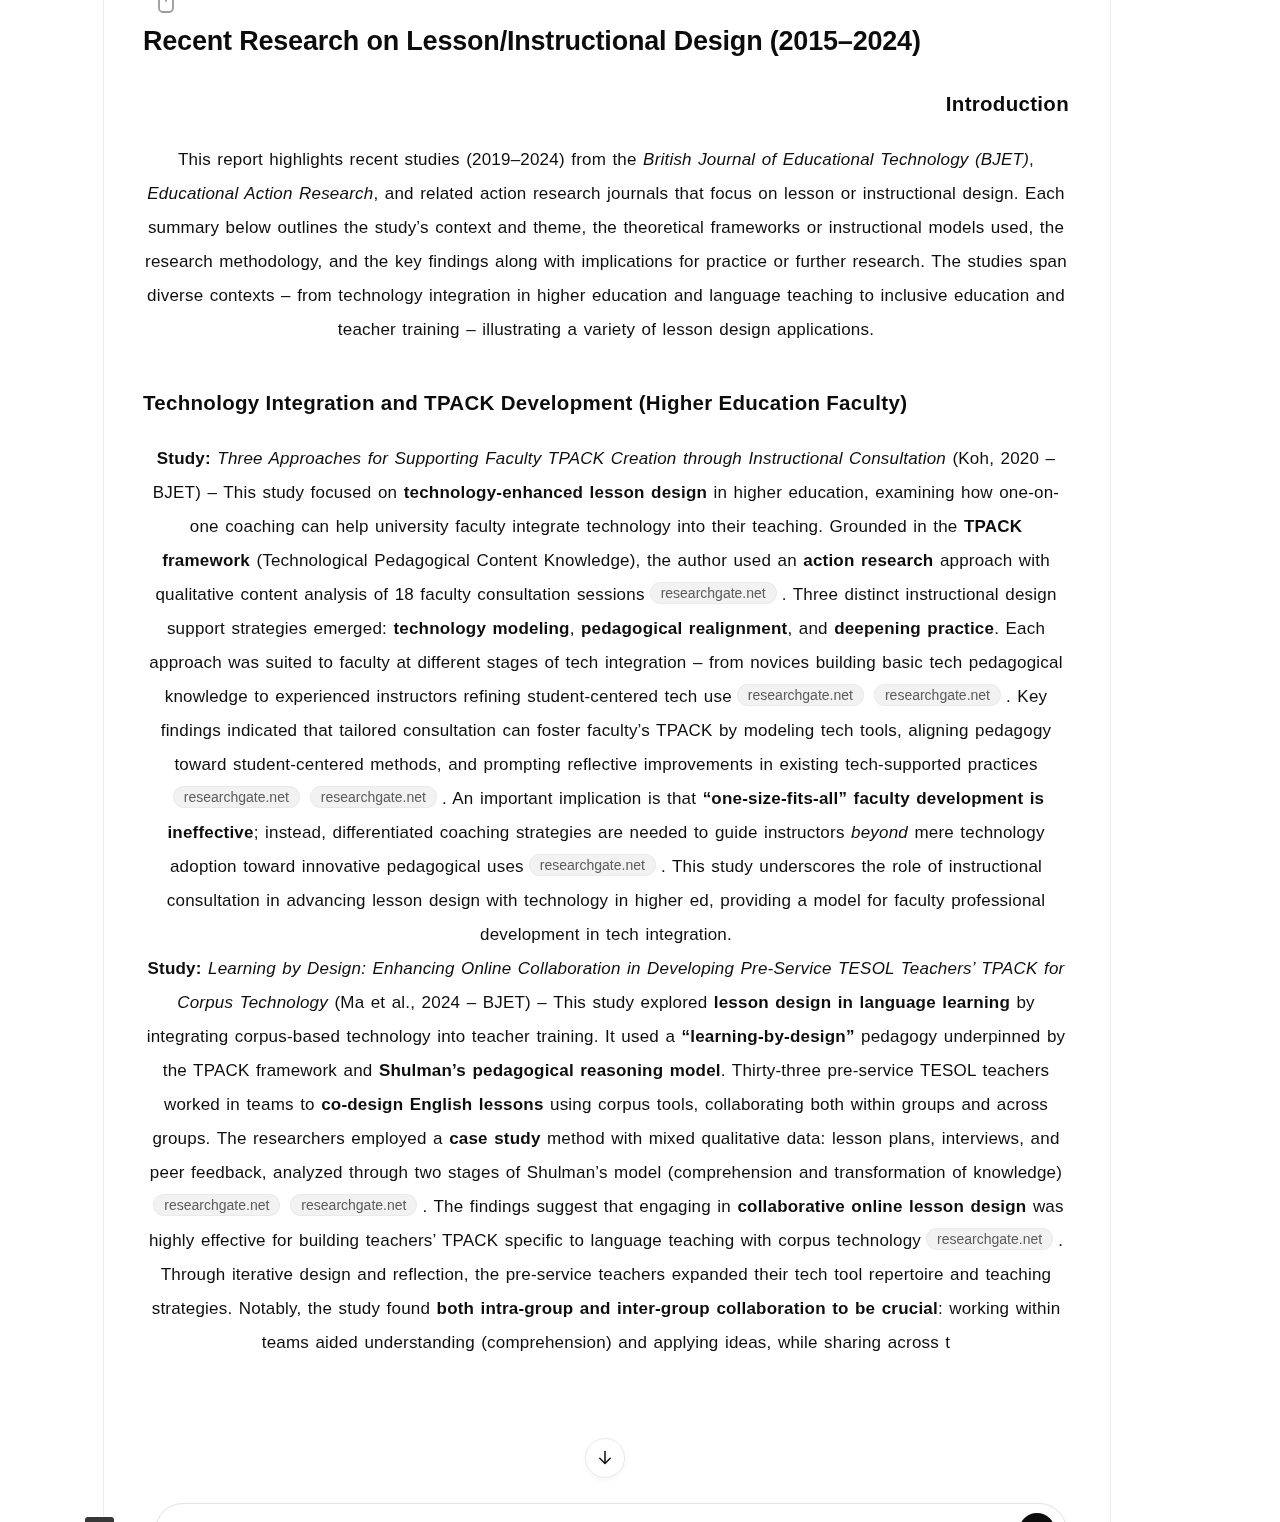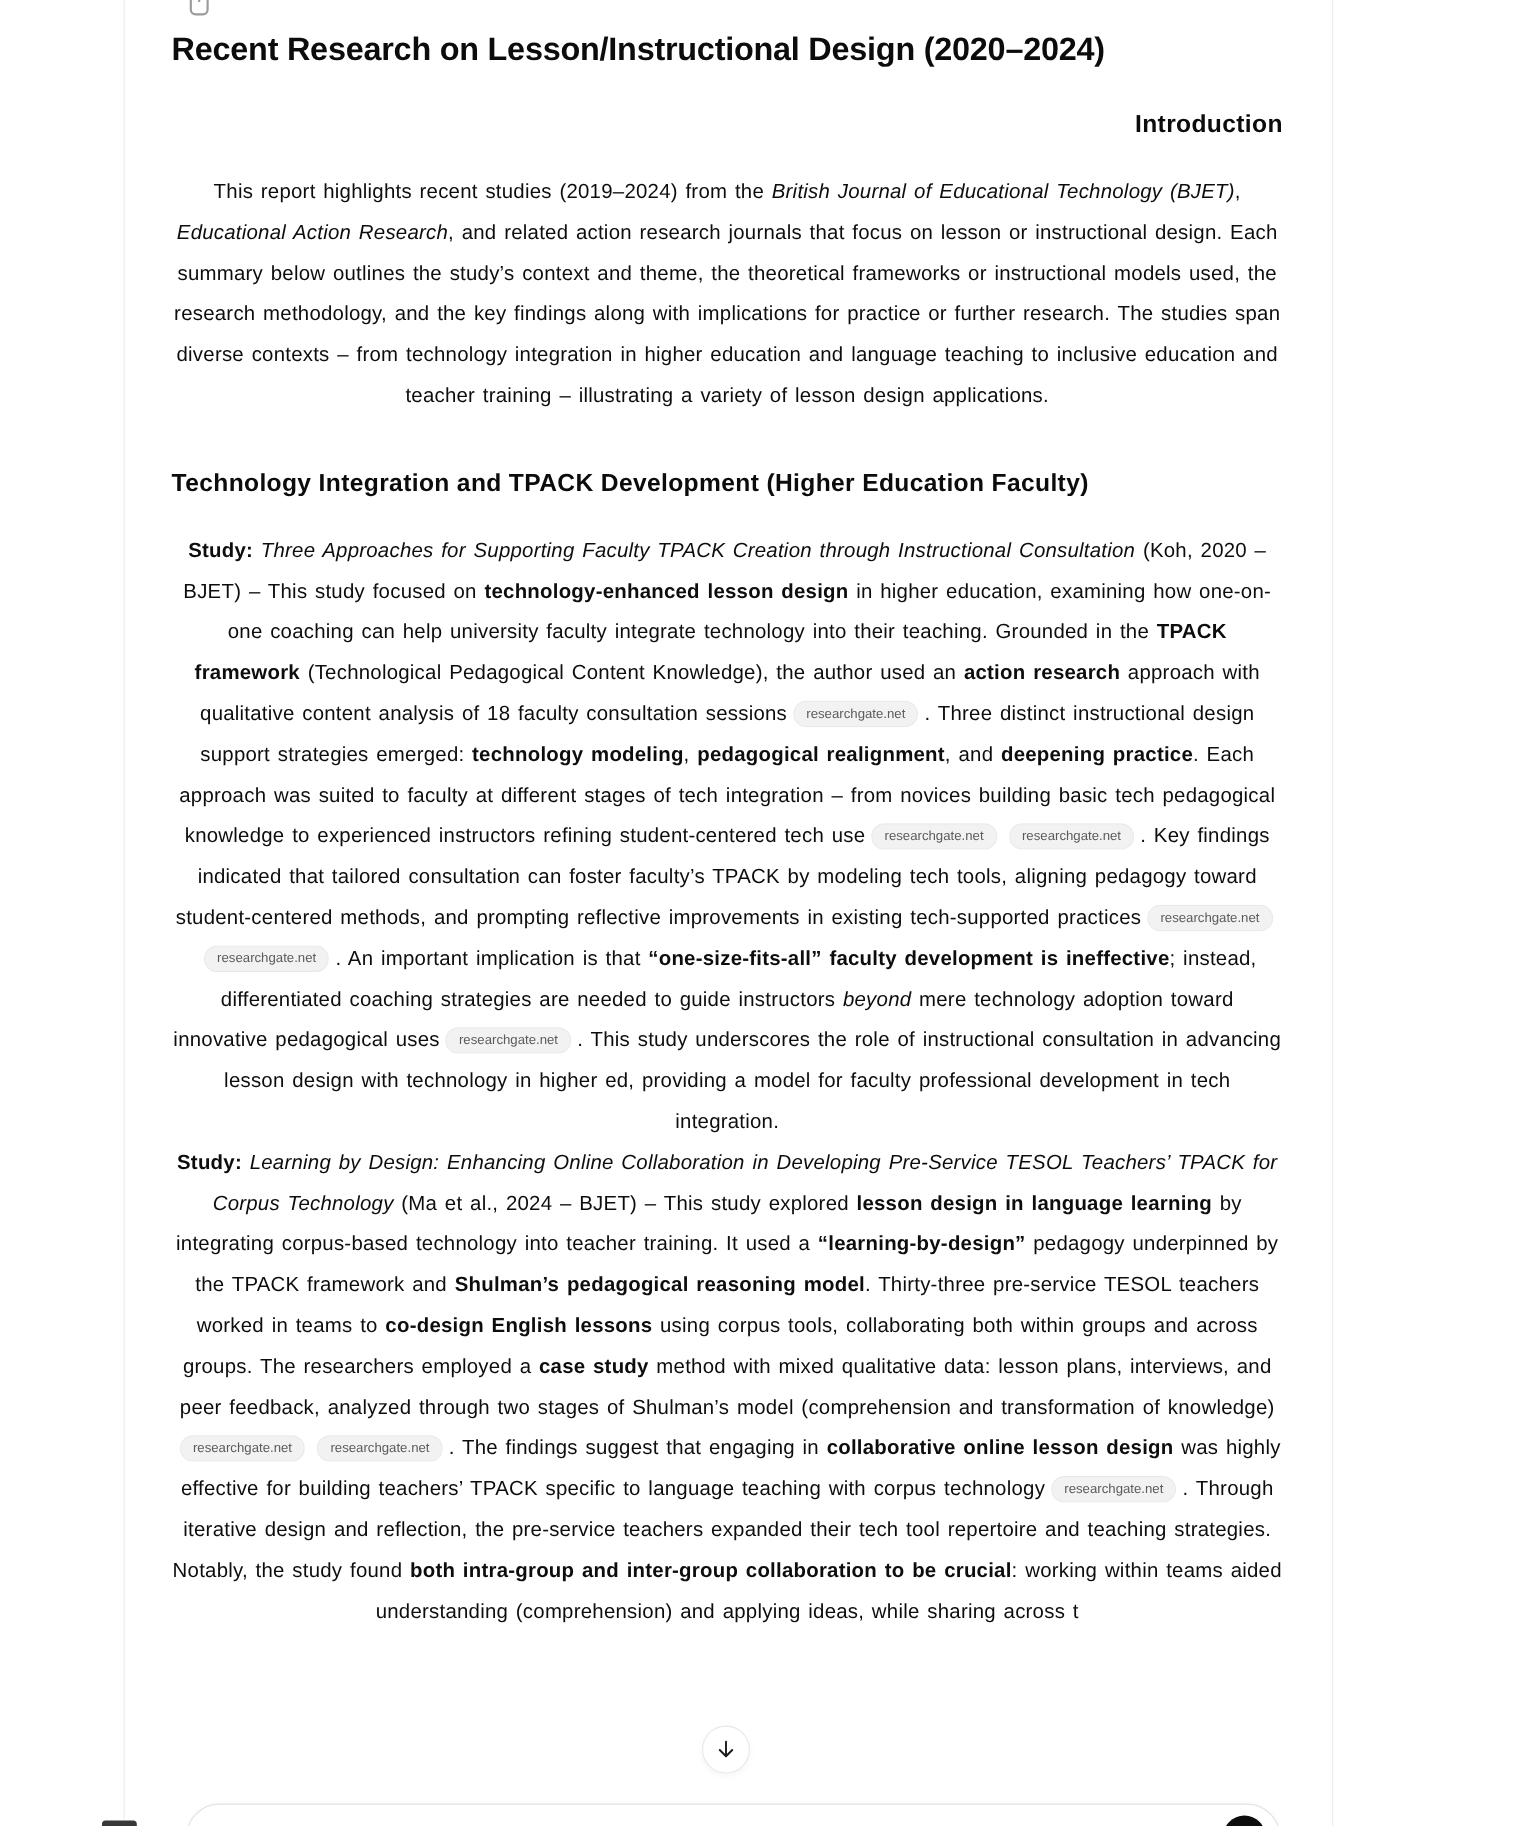--- a/index.html
+++ b/index.html
@@ -32,21 +32,21 @@
   section:first-of-type h2{margin-top:30px;text-align:right;}
   p.body{
     font-size:17px;line-height:34px;margin:0;
     letter-spacing:0.2px;word-spacing:1.5px;color:#0d0d0d;
     text-align:center;
   }
   .b{font-weight:700;margin-top:27px;}
   .i{font-style:italic;}
   .pill{
     display:inline-block;
-    font-size:11px;line-height:18px;
+    font-size:14px;line-height:18px;
     letter-spacing:0;word-spacing:normal;
     color:#5b5b5b;background:#f2f2f2;
     border:1px solid rgba(0,0,0,0.03);
     border-radius:11px;padding:1px 10px;
     margin:0 5px;vertical-align:2px;
     cursor:pointer;white-space:nowrap;
   }
 
   .scroll-btn{
     position:absolute;left:585px;top:1438px;width:40px;height:40px;
@@ -78,21 +78,21 @@
 
 <button class="share-btn" aria-label="Share">
   <svg width="32" height="34" viewBox="0 0 32 34" fill="none">
     <path d="M9 13 L9 25 C9 27.2 10.8 29 13 29 L19 29 C21.2 29 23 27.2 23 25 L23 13" stroke="#9b9b9b" stroke-width="1.8" fill="none" stroke-linecap="round"></path>
     <path d="M16 2 L16 18" stroke="#9b9b9b" stroke-width="1.8" stroke-linecap="round"></path>
     <path d="M11 7 L16 2 L21 7" stroke="#9b9b9b" stroke-width="1.8" fill="none" stroke-linecap="round" stroke-linejoin="round"></path>
   </svg>
 </button>
 
 <main class="doc">
-  <h1>Recent Research on Lesson/Instructional Design (2020–2024)</h1>
+  <h1>Recent Research on Lesson/Instructional Design (2015–2024)</h1>
 
   <section>
     <h2>Introduction</h2>
     <p class="body"><span>This report highlights recent studies (2019–2024) from the </span><span class="i">British Journal of Educational Technology (BJET)</span><span>, </span><span class="i">Educational Action Research</span><span>, and related action research journals that focus on lesson or instructional design. Each summary below outlines the study’s context and theme, the theoretical frameworks or instructional models used, the research methodology, and the key findings along with implications for practice or further research. The studies span diverse contexts – from technology integration in higher education and language teaching to inclusive education and teacher training – illustrating a variety of lesson design applications.</span></p>
   </section>
 
   <section>
     <h2>Technology Integration and TPACK Development (Higher Education Faculty)</h2>
     <p class="body"><span class="b">Study:</span><span> </span><span class="i">Three Approaches for Supporting Faculty TPACK Creation through Instructional Consultation</span><span> (Koh, 2020 – BJET) – This study focused on </span><span class="b">technology-enhanced lesson design</span><span> in higher education, examining how one-on-one coaching can help university faculty integrate technology into their teaching. Grounded in the </span><span class="b">TPACK framework</span><span> (Technological Pedagogical Content Knowledge), the author used an </span><span class="b">action research</span><span> approach with qualitative content analysis of 18 faculty consultation sessions</span><span class="pill">researchgate.net</span><span>. Three distinct instructional design support strategies emerged: </span><span class="b">technology modeling</span><span>, </span><span class="b">pedagogical realignment</span><span>, and </span><span class="b">deepening practice</span><span>. Each approach was suited to faculty at different stages of tech integration – from novices building basic tech pedagogical knowledge to experienced instructors refining student-centered tech use</span><span class="pill">researchgate.net</span><span class="pill">researchgate.net</span><span>. Key findings indicated that tailored consultation can foster faculty’s TPACK by modeling tech tools, aligning pedagogy toward student-centered methods, and prompting reflective improvements in existing tech-supported practices</span><span class="pill">researchgate.net</span><span class="pill">researchgate.net</span><span>. An important implication is that </span><span class="b">“one-size-fits-all” faculty development is ineffective</span><span>; instead, differentiated coaching strategies are needed to guide instructors </span><span class="i">beyond</span><span> mere technology adoption toward innovative pedagogical uses</span><span class="pill">researchgate.net</span><span>. This study underscores the role of instructional consultation in advancing lesson design with technology in higher ed, providing a model for faculty professional development in tech integration.</span></p>
   </section>

